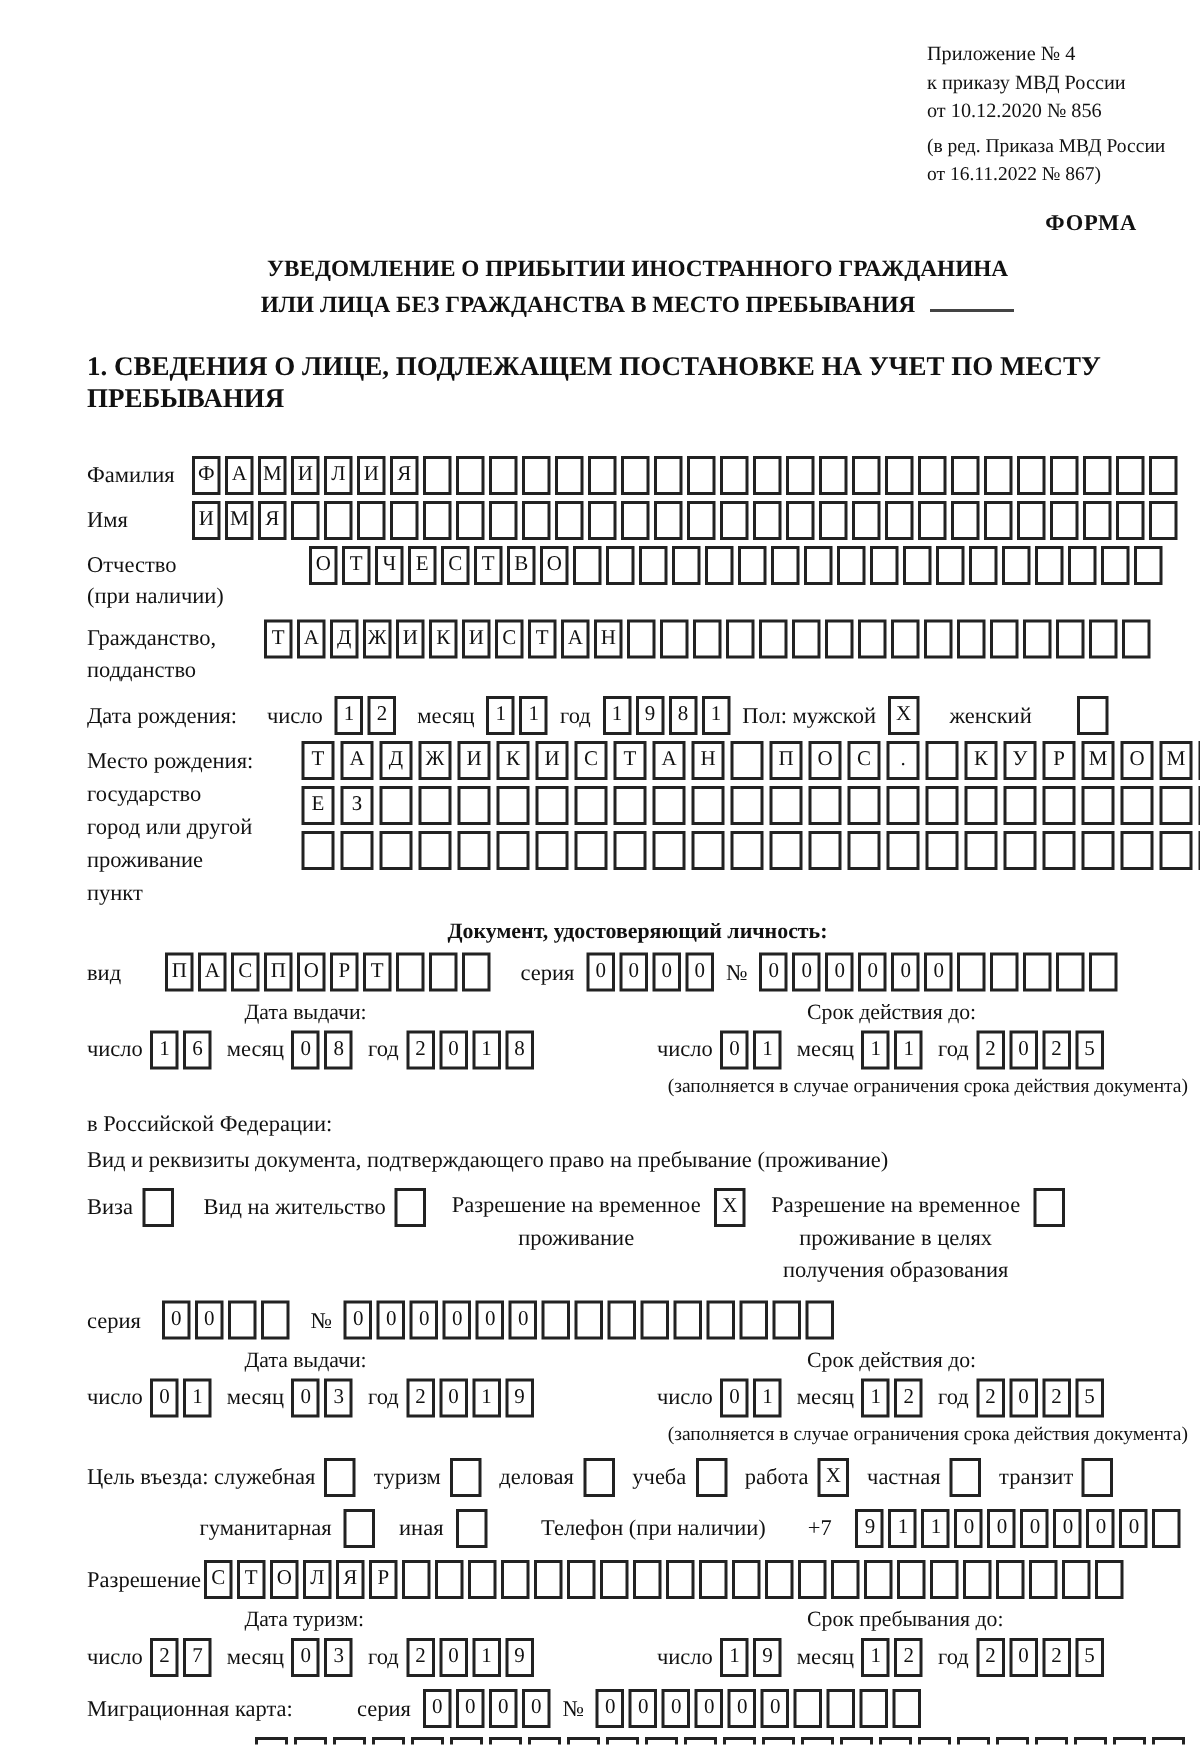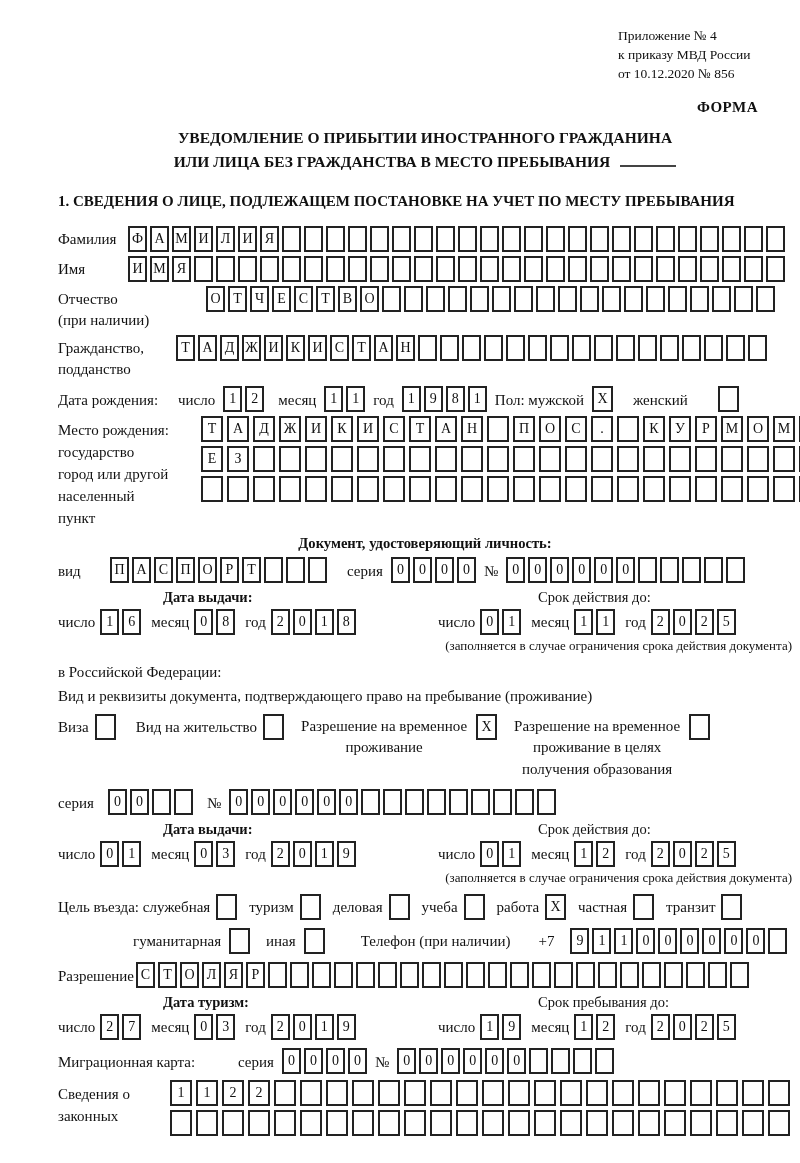--- a/index.html
+++ b/index.html
@@ -7,21 +7,21 @@
   body { width:800px; height:1163px; overflow:hidden; color:#111;
          font-family:"Liberation Serif","DejaVu Serif",serif; font-size:15px; }
   .page { padding:26px 8px 6px 58px; }
 
   .hdr { margin-left:560px; line-height:1.42; font-size:13.5px; }
   .hdr2 { margin-top:5px; font-size:13px; line-height:1.4; }
   .forma { text-align:right; margin:16px 34px 0 0; font-weight:bold; font-size:15px; letter-spacing:.5px; }
 
   .title { text-align:center; font-weight:bold; font-size:15.5px; line-height:1.55; margin-top:10px; }
   .tunder { display:inline-block; width:56px; border-bottom:2px solid #444; margin-left:10px; height:12px; }
-  .sec1 { font-weight:bold; font-size:15px; margin:18px 0 16px; }
+  .sec1 { font-weight:bold; font-size:18px; margin:18px 0 28px; }
 
   .frow { display:flex; align-items:flex-start; margin-bottom:4px; }
   .inline { align-items:center; }
   .flabel { flex:0 0 auto; line-height:21px; padding-top:3px; }
   .w70 { width:70px; } .w112 { width:112px; } .w148 { width:148px; } .w118 { width:118px; }
   .w52 { width:52px; } .w78 { width:78px; } .w150 { width:150px; }
   .ilabel { line-height:21px; padding-top:3px; flex:0 0 auto; }
 
   .cellrow { display:flex; gap:3px; flex:0 0 auto; }
   .cell { width:19px; height:26px; border:2px solid #222; display:flex; align-items:center;
@@ -34,21 +34,21 @@
           justify-content:center; font-size:14px; flex:0 0 auto; background:#fff; }
 
   .g8 { margin-left:8px; } .g14 { margin-left:14px; } .g20 { margin-left:20px; } .g30 { margin-left:30px; }
 
   .docheading { text-align:center; font-weight:bold; font-size:14.6px; margin:6px 0 5px; }
 
   .daterow { display:flex; margin-top:6px; }
   .dblock { }
   .dbleft { width:380px; }
   .dhead { font-size:14.5px; margin-bottom:3px; }
-  .dhead.c1 { margin-left:105px;font-weight:bold; }
+  .dhead.c1 { margin-left:105px; }
   .dhead.c2 { margin-left:100px; }
   .dline { display:flex; align-items:flex-start; }
   .dline .ilabel { margin-right:5px; }
   .dline .cellrow { margin-right:10px; }
   .note { font-size:13px; text-align:right; margin:3px 0 6px; }
 
   .ptext { line-height:1.6; font-size:15px; }
   .permitrow { display:flex; align-items:flex-start; margin:6px 0 8px; }
   .plabel { display:inline-block; width:172px; text-align:center; line-height:1.45; padding-top:2px; }
   .permitrow .cbox { margin-left:6px; }
@@ -62,20 +62,24 @@
 </style>
 </head>
 <body>
 
 <div class="page">
 
   <div class="hdr">
     <div>Приложение № 4</div>
     <div>к приказу МВД России</div>
     <div>от 10.12.2020 № 856</div>
+    <div class="hdr2">
+      <div>(в ред. Приказа МВД России</div>
+      <div>от 16.11.2022 № 867)</div>
+    </div>
   </div>
 
   <div class="forma">ФОРМА</div>
 
   <div class="title">
     <div>УВЕДОМЛЕНИЕ О ПРИБЫТИИ ИНОСТРАННОГО ГРАЖДАНИНА</div>
     <div><span>ИЛИ ЛИЦА БЕЗ ГРАЖДАНСТВА В МЕСТО ПРЕБЫВАНИЯ</span><span class="tunder"></span></div>
   </div>
 
   <div class="sec1">1. СВЕДЕНИЯ О ЛИЦЕ, ПОДЛЕЖАЩЕМ ПОСТАНОВКЕ НА УЧЕТ ПО МЕСТУ ПРЕБЫВАНИЯ</div>
@@ -246,21 +250,21 @@
     <span class="cbox g8">X</span>
     <span class="ilabel g20">женский</span>
     <span class="cbox g30"></span>
   </div>
 
   <div class="frow" style="margin-top:4px;gap:31px;">
     <div class="flabel w112" style="line-height:22px;">
       <div>Место рождения:</div>
       <div>государство</div>
       <div>город или другой</div>
-      <div>населенный пункт</div>
+      <div>проживание пункт</div>
     </div>
     <div>
       <div class="cellrow wide mb">
           <span class="cell">Т</span>
           <span class="cell">А</span>
           <span class="cell">Д</span>
           <span class="cell">Ж</span>
           <span class="cell">И</span>
           <span class="cell">К</span>
           <span class="cell">И</span>

